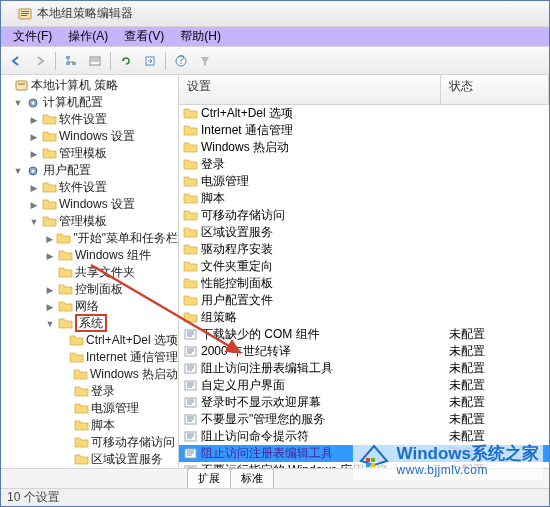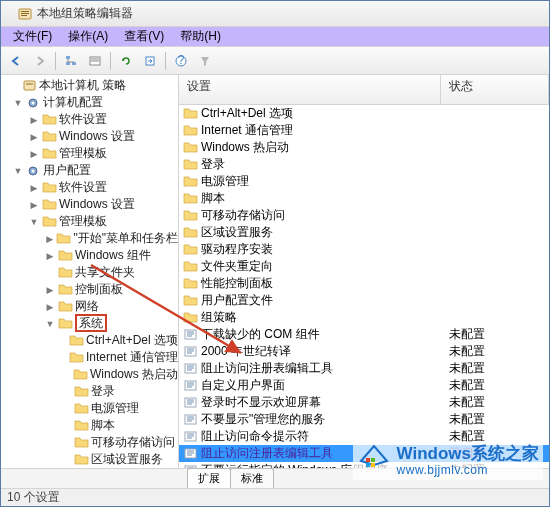--- a/index.html
+++ b/index.html
@@ -111,21 +111,21 @@
       </div>
  <div class="tb-btn">
         <svg width="14" height="14" viewBox="0 0 14 14">
           <path d="M3 3 H11 L8 8 V11 L6 12 V8 Z" fill="#b8b8b8"></path>
         </svg>
       </div>
 </div>
 
 <div class="content">
  <div class="tree-pane" id="tree">
-        <div class="tree-node" style="padding-left: 20px;">
+        <div class="tree-node" style="padding-left: 12px;">
           <span class="node-icon">
             <svg width="15" height="13" viewBox="0 0 15 13">
               <rect x="2" y="2" width="11" height="9" rx="1" fill="#f4e4b8" stroke="#b89040"></rect>
               <line x1="4" y1="5" x2="11" y2="5" stroke="#8a6820"></line>
             </svg>
           </span>
           <span class="node-label">本地计算机 策略</span>
         </div>
         <div class="tree-node" style="padding-left: 10px;">
           <span class="expander">▼</span>

